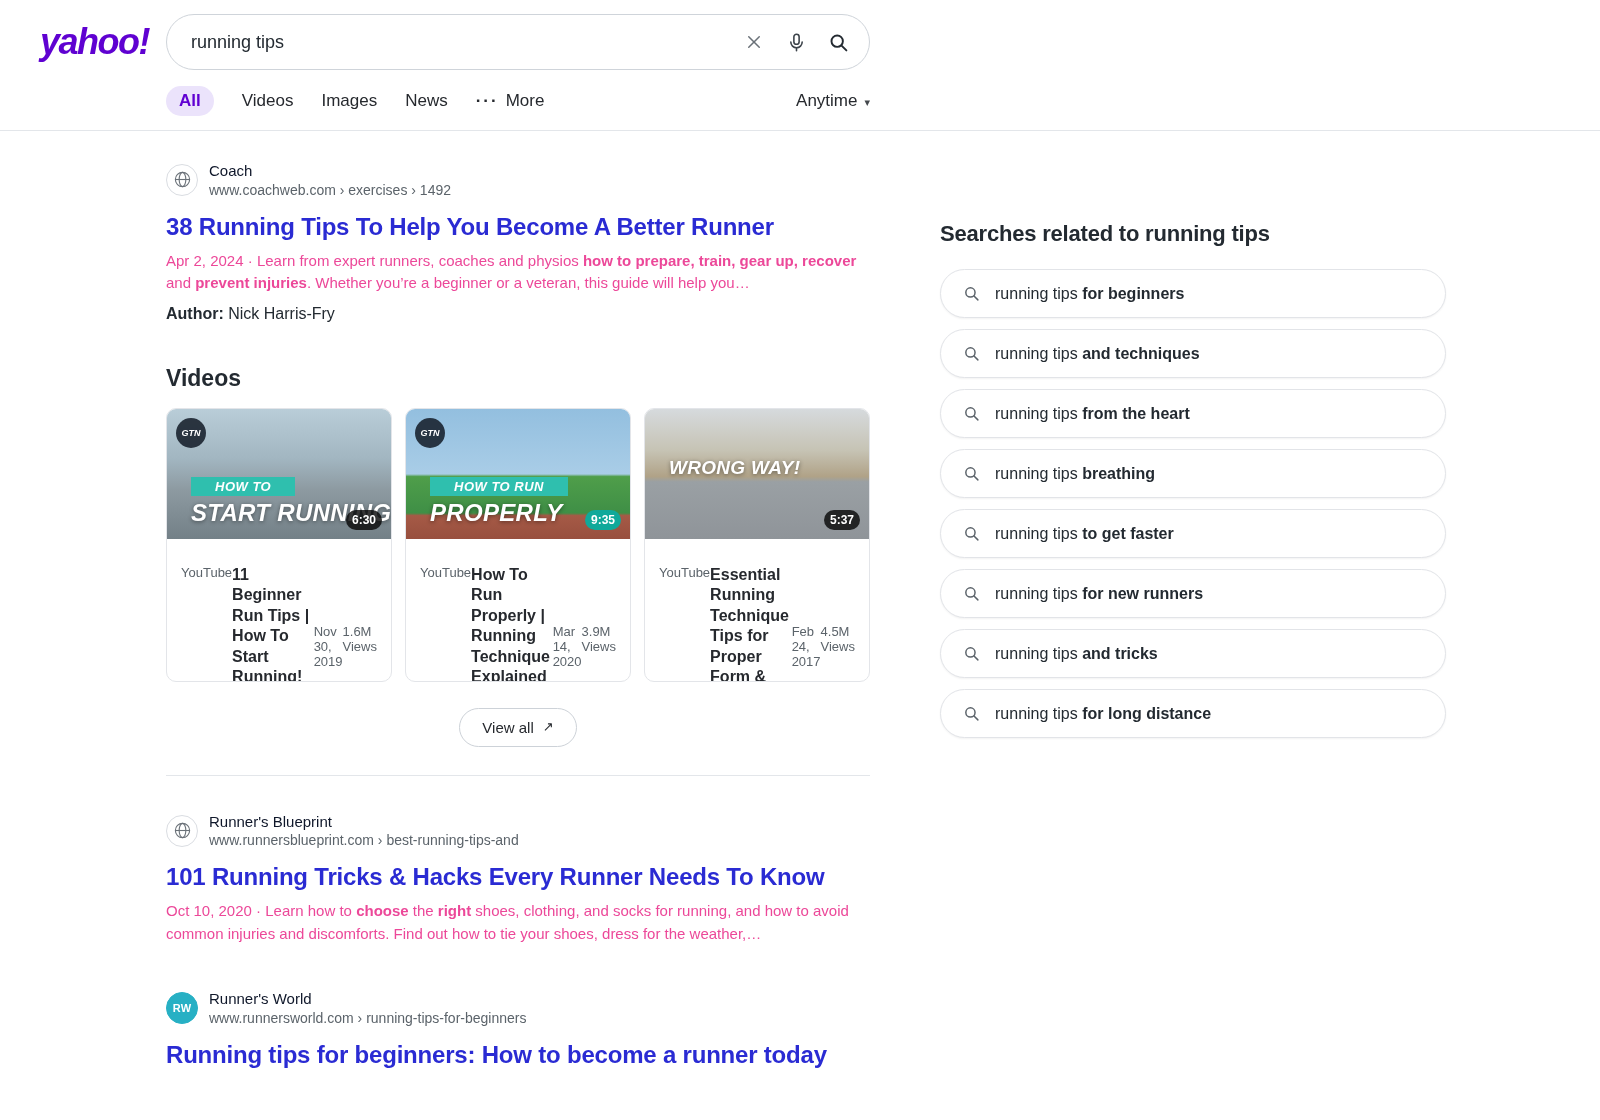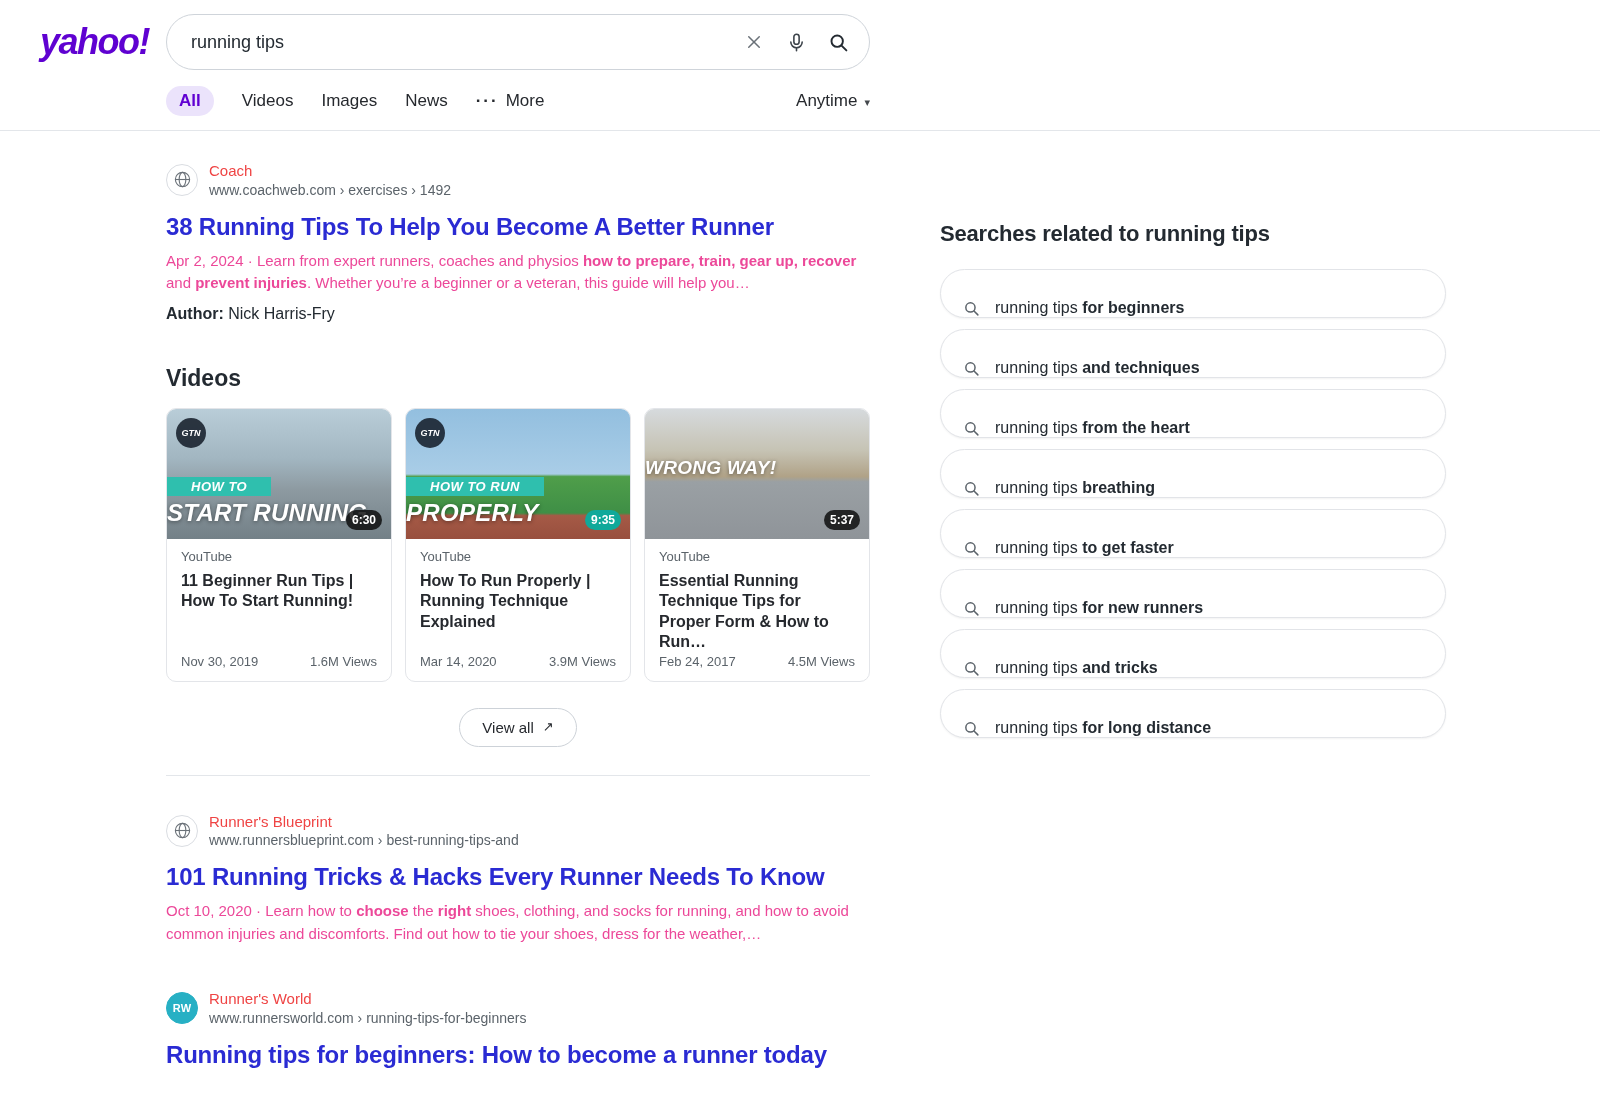--- a/index.html
+++ b/index.html
@@ -29,67 +29,67 @@
   .page{display:flex;align-items:flex-start;padding:30px 0 0 166px}
   .results{width:704px}
 
   
   .rhead{display:flex;align-items:center;gap:11px;cursor:pointer}
   .favicon{width:32px;height:32px;border-radius:50%;border:1px solid #dadde2;display:flex;
            align-items:center;justify-content:center;background:#fff;flex:0 0 32px}
   .favicon.rw{background:var(--rw-teal,#27b0c4);border-color:var(--rw-teal,#27b0c4);
            color:#fff;font-size:11px;font-weight:700;letter-spacing:.3px}
   .rmeta{display:flex;flex-direction:column;line-height:1.3}
-  .rsite{font-size:15px;color:#ef4444}
+  .rsite{font-size:15px;color:#0f172a}
   .rurl{font-size:14px;color:#5b636a}
   .rtitle{font-size:24px;font-weight:700;color:var(--link-blue,#2a2bd3);margin:14px 0 9px;
           cursor:pointer;letter-spacing:-.2px}
   .rsnippet{font-size:15px;line-height:1.5;color:#ec4899;max-width:700px}
   .rauthor{margin-top:10px;font-size:16px}
   .result.mid{margin-bottom:44px}
 
   
   .videos{margin-top:42px}
   .vhead{font-size:23px;font-weight:700;margin-bottom:16px}
   .vcards{display:flex;gap:13px}
   .vcard{width:226px;border:1px solid #e3e5e9;border-radius:10px;overflow:hidden;background:#fff;cursor:pointer}
   .thumb{height:130px;position:relative}
   .vcard:nth-child(1) .thumb{background:linear-gradient(180deg,#b9cdd8 0%,#a2b6c1 38%,#8d9aa1 62%,#738087 100%)}
   .vcard:nth-child(2) .thumb{background:linear-gradient(180deg,#93bfdf 0%,#a9cde7 50%,#4f9e4a 52%,#3f8f46 80%,#a55a46 82%,#984f3e 100%)}
   .vcard:nth-child(3) .thumb{background:linear-gradient(180deg,#d6dadd 0%,#c6c3b4 32%,#b0a287 52%,#9aa0a4 56%,#8f9499 100%)}
   .gtn{position:absolute;top:9px;left:9px;width:30px;height:30px;border-radius:50%;
        background:rgba(18,26,38,.85);color:#fff;font-size:9px;font-weight:700;font-style:italic;
        display:flex;align-items:center;justify-content:center}
   .gtn:empty{display:none}
-  .ttext{position:absolute;left:0;bottom:12px;display:flex;flex-direction:column;align-items:flex-start;gap:3px}
+  .ttext{position:absolute;left:24px;bottom:12px;display:flex;flex-direction:column;align-items:flex-start;gap:3px}
   .chip{background:var(--thumb-teal,#2fbfae);color:#fff;font-size:13px;font-weight:700;font-style:italic;
         padding:2px 24px;letter-spacing:.5px}
   .chip:empty,.big:empty{display:none}
   .big{color:#fff;font-size:24px;font-weight:800;font-style:italic;letter-spacing:.3px;
        text-shadow:0 1px 4px rgba(0,0,0,.45);white-space:nowrap}
   .vcard:nth-child(3) .ttext{bottom:auto;top:48px}
   .vcard:nth-child(3) .big{font-size:19px}
   .dur{position:absolute;right:9px;bottom:9px;background:rgba(10,10,10,.82);color:#fff;font-size:12px;
        font-weight:700;padding:3px 6px;border-radius:10px}
   .vcard:nth-child(2) .dur{background:var(--duration-teal,#10a99a)}
-  .vbody{padding:10px 14px 12px;display:flex;flex-direction:column;height:142px}
+  .vbody{padding:26px 14px 12px;display:flex;flex-direction:row;height:142px}
   .vsrc{font-size:13px;color:#5b636a;margin-bottom:7px}
   .vtitle{font-size:16px;font-weight:700;line-height:1.28;color:#26292e}
   .vmeta{margin-top:auto;display:flex;justify-content:space-between;font-size:13px;color:#5b636a}
   .viewall-row{display:flex;justify-content:center;margin:26px 0 28px}
   .viewall{display:flex;gap:9px;border:1px solid #cdd2d8;background:#fff;border-radius:20px;
            padding:10px 22px;font-size:15px;font-family:inherit;color:#26292e;cursor:pointer}
   .va-arrow{font-size:13px}
   .divider{border:0;border-top:1px solid var(--border-gray,#e3e6ea);margin:0 0 36px}
 
   
   .related{width:506px;margin-left:70px;padding-top:60px}
   .rel-head{font-size:22px;font-weight:700;margin-bottom:22px;letter-spacing:-.2px}
   .pill{height:49px;border:1px solid #e2e4e8;border-radius:27px;background:#fff;
-        box-shadow:0 1px 2px rgba(0,0,0,.05);display:flex;align-items:flex-end;gap:15px;
+        box-shadow:0 1px 2px rgba(0,0,0,.05);display:flex;align-items:center;gap:15px;
         padding:0 22px;margin-bottom:11px;font-size:16px;cursor:pointer}
   .pill-ico{flex:0 0 auto;display:flex}
 </style>
 </head>
 <body>
 
 <header class="hdr">
   <div class="hdr-top">
     <a class="logo">yahoo!</a>
     <div class="sbar">

